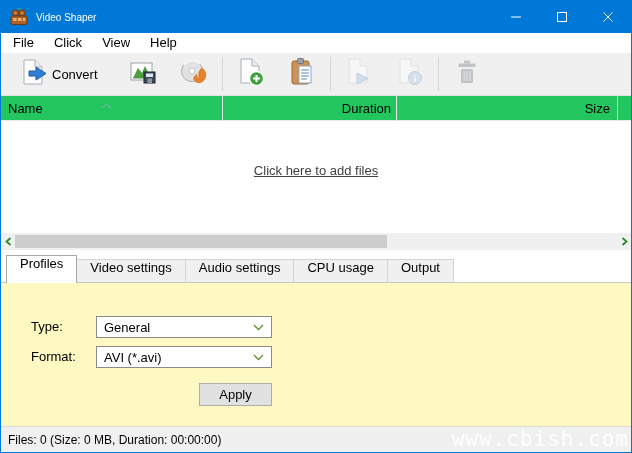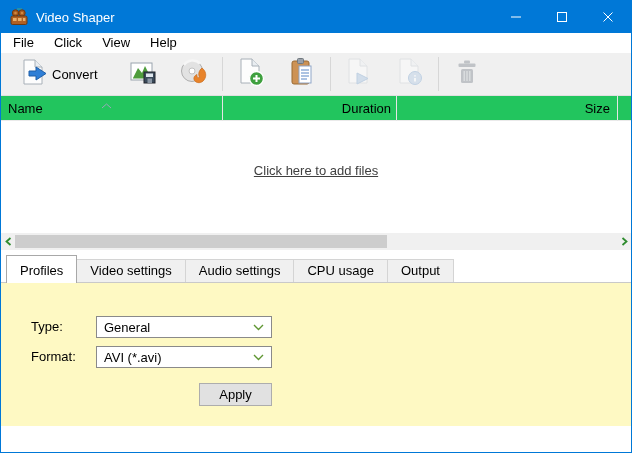--- a/index.html
+++ b/index.html
@@ -6,21 +6,21 @@
   html,body { background:#c8c8c8; }
   body { font-family:"Liberation Sans","DejaVu Sans",sans-serif; }
   .window{
     position:relative; width:632px; height:453px;
     background:#fff; border:1px solid #0078d7; overflow:hidden;
   }
   
   .titlebar{ position:absolute; top:0; left:0; right:0; height:32px;
     background:#0078d7; color:#fff; display:flex; align-items:center; }
   .app-icon{ width:20px; height:20px; margin-left:8px; display:flex; }
-  .title-text{ margin-left:7px; font-size:13px; }
+  .title-text{ margin-left:7px; font-size:10px; }
   .win-controls{ margin-left:auto; display:flex; height:32px; }
   .win-btn{ width:46px; height:32px; display:flex; align-items:center; justify-content:center; }
   
   .menubar{ position:absolute; top:32px; left:0; right:0; height:20px;
     background:#fff; display:flex; font-size:13px; }
   .menu-item{ padding:2px 10px; color:#000; cursor:default; }
   .menu-item:first-child{ margin-left:2px; }
   
   .toolbar{ position:absolute; top:52px; left:0; right:0; height:43px;
     background:#f0f0f0; border-bottom:1px solid #e0e0e0;
@@ -46,21 +46,21 @@
   
   .hscrollbar{ position:absolute; top:232px; left:0; right:0; height:17px; background:#f0f0f0; }
   .scroll-arrow{ position:absolute; top:0; width:14px; height:17px;
     display:flex; align-items:center; justify-content:center; }
   .scroll-arrow.left{ left:0; } .scroll-arrow.right{ right:0; }
   .scroll-thumb{ position:absolute; left:14px; top:2px; width:372px; height:13px; background:#cdcdcd; }
   
   .tabstrip{ position:absolute; top:249px; left:0; right:0; height:32px;
     display:flex; align-items:flex-end; padding-left:5px; z-index:3; }
   .tab{ height:23px; background:#f0f0f0; border:1px solid #d4d4d4; border-bottom:none;
-    display:flex; align-items:flex-end; padding:0 13px 4px 13px; font-size:13px; color:#000; }
+    display:flex; align-items:flex-start; padding:0 13px 4px 13px; font-size:13px; color:#000; }
   .tab + .tab{ margin-left:-1px; }
   .tab.active{ height:28px; background:#fff; border:1px solid #a8a8a8; border-bottom:none;
     margin-bottom:-1px; position:relative; z-index:4; padding-bottom:5px; }
   .tab-panel{ position:absolute; top:281px; left:0; right:0; height:144px;
     background:#fef9c3; border-top:1px solid #c9c9c9; }
   .field-label{ position:absolute; left:30px; font-size:13px; color:#000; }
   .combo{ position:absolute; left:95px; width:176px; height:22px; background:#fff;
     border:1px solid #8a8a8a; display:flex; align-items:center; padding-left:7px;
     font-size:13px; color:#000; }
   .combo .chev{ position:absolute; right:7px; top:7px; display:flex; }
@@ -296,14 +296,18 @@
       <span class="chev">
         <svg width="11" height="7" viewBox="0 0 11 7">
             <polyline points="1,1 5.5,5.5 10,1" fill="none" stroke="#5f9632" stroke-width="1.4"></polyline>
           </svg>
       </span>
     </div>
 
     <button class="apply-btn">Apply</button>
   </div>
 
+  <div class="statusbar">
+    <span class="status-text">Files: 0 (Size: 0 MB, Duration: 00:00:00)</span>
+    <span class="watermark">www.cbish.com</span>
+  </div>
 
 </div>
 
 </body></html>

